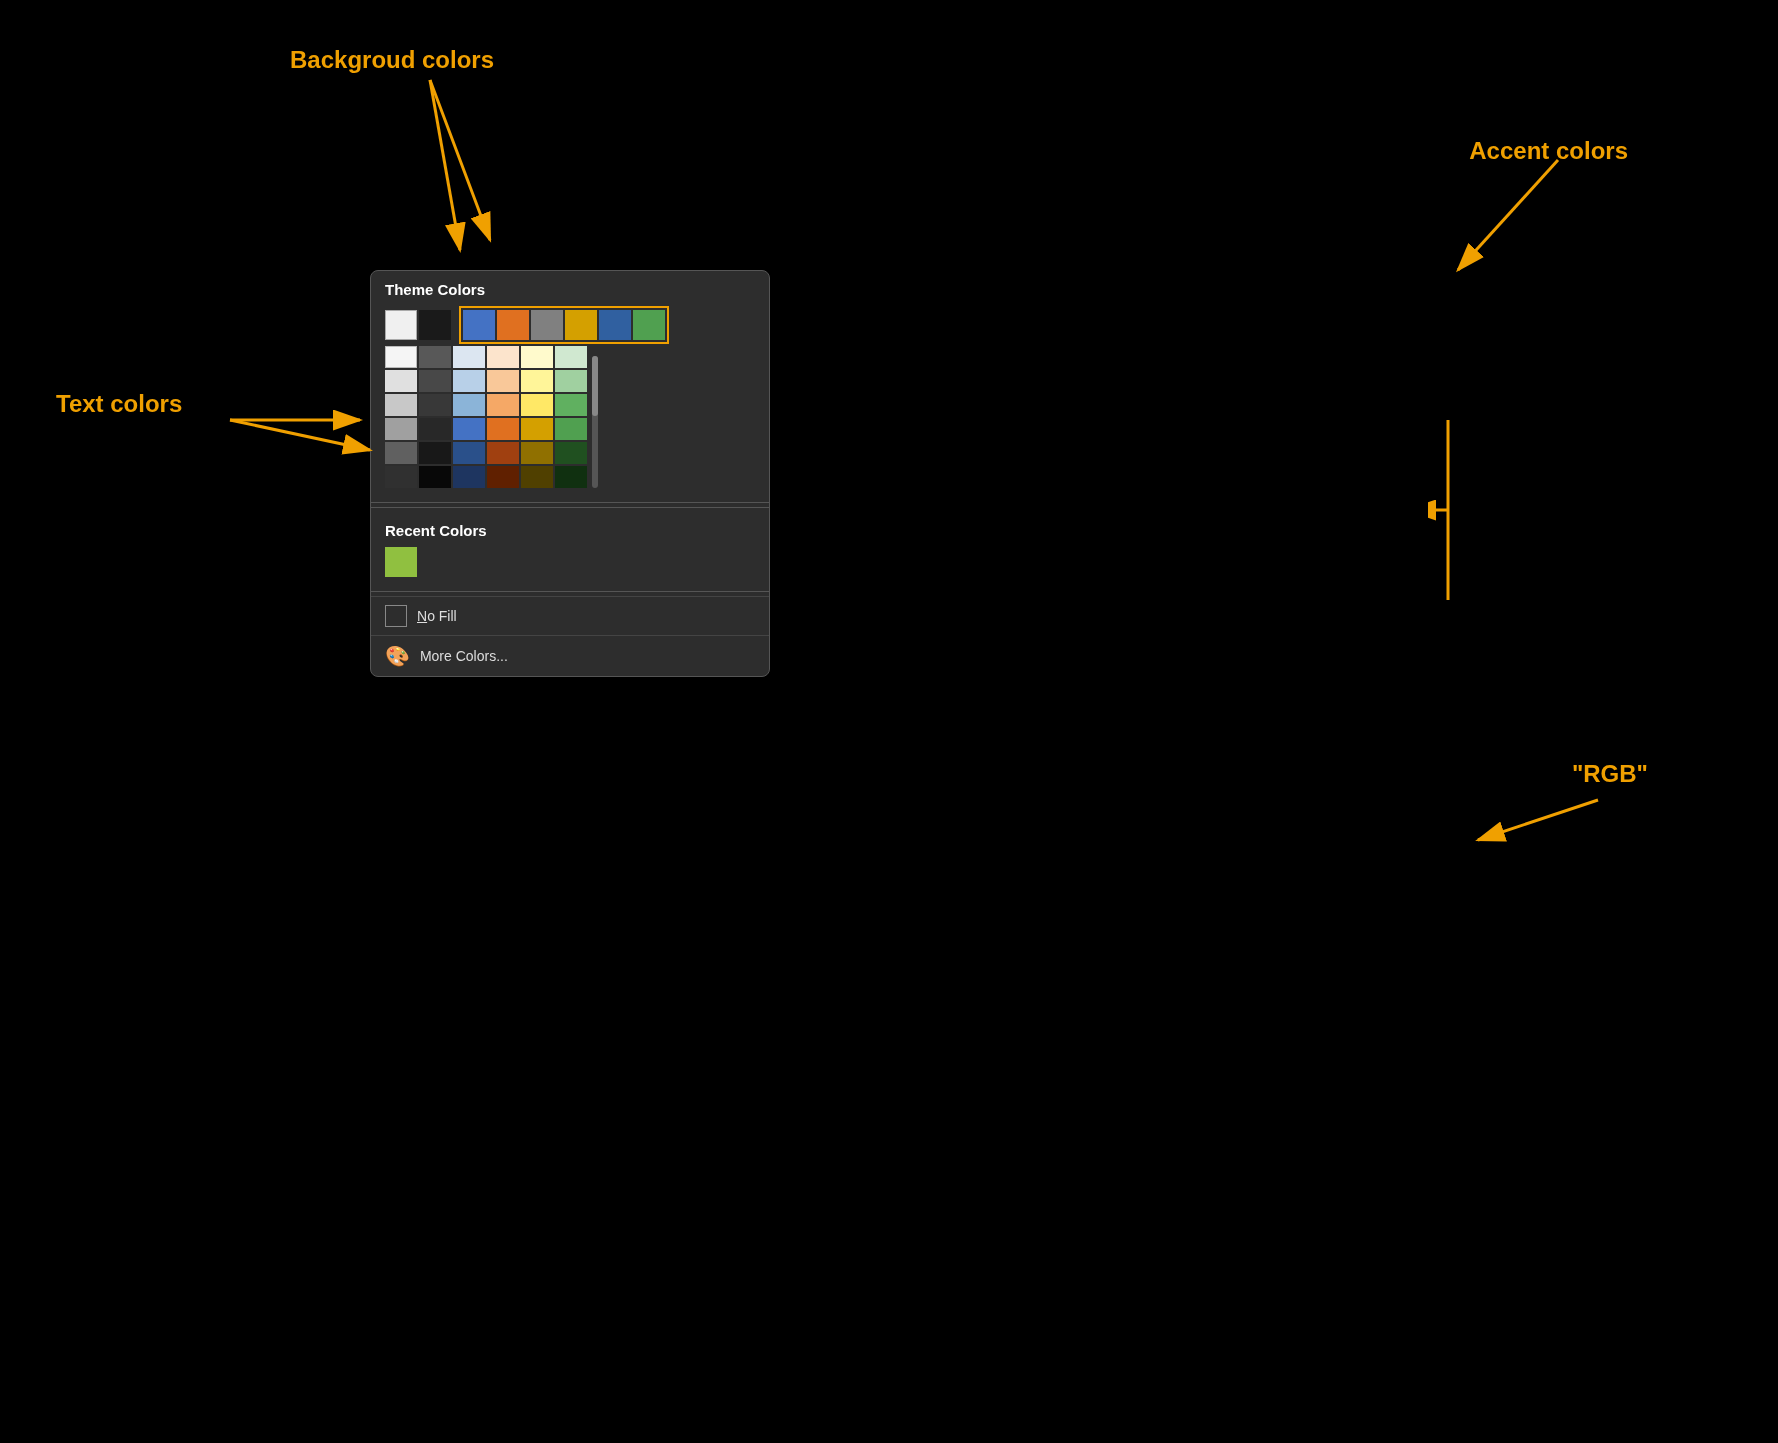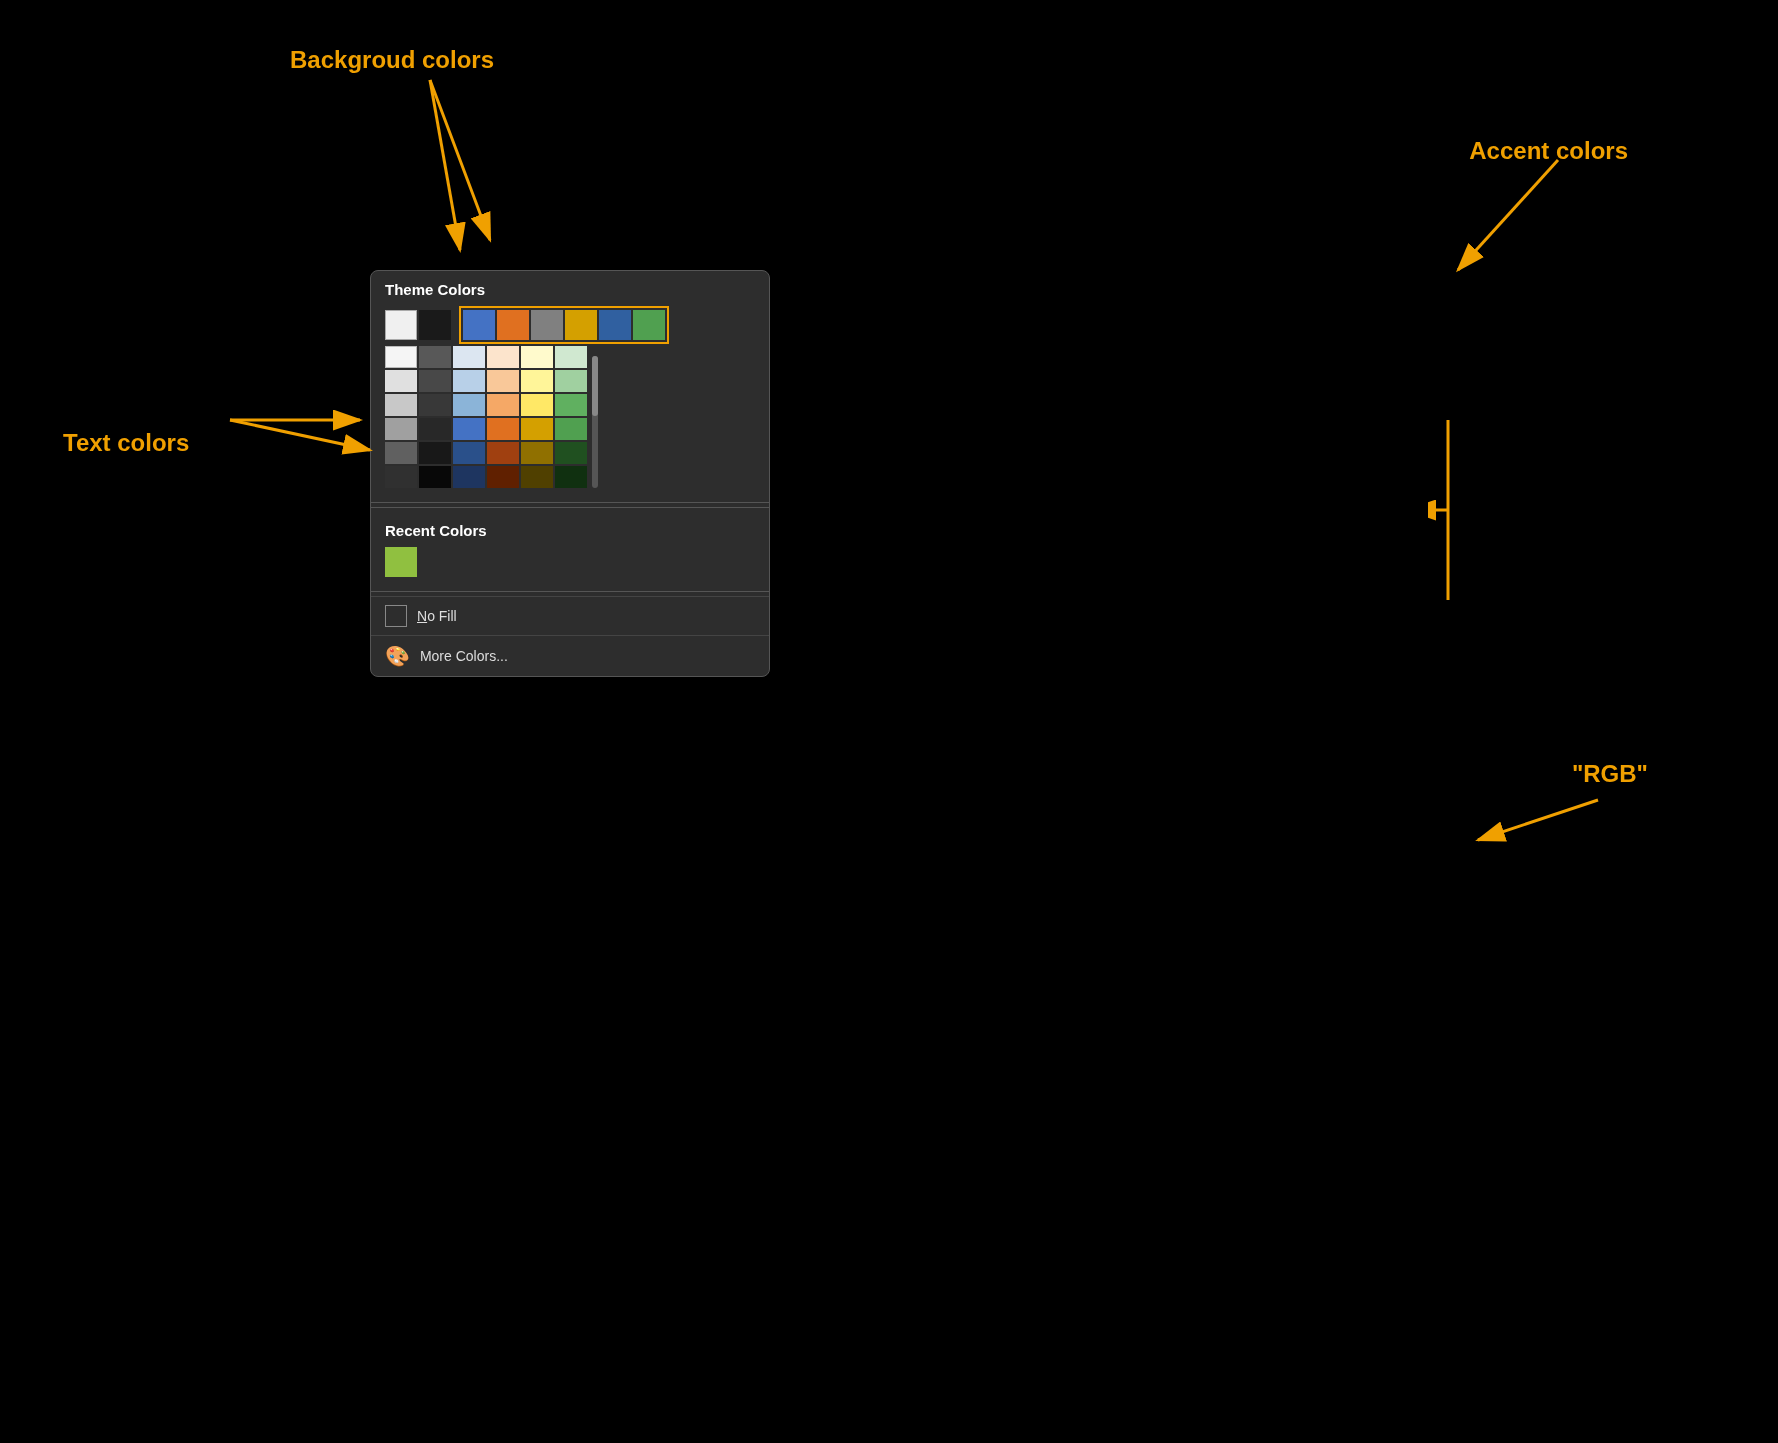--- a/index.html
+++ b/index.html
@@ -265,21 +265,21 @@
 
   <svg class="arrow-svg" style="right:150px;top:130px;width:350px;height:200px;" viewBox="0 0 350 200">
     <defs>
       <marker id="arrowhead2" markerWidth="10" markerHeight="7" refX="9" refY="3.5" orient="auto">
         <polygon points="0 0, 10 3.5, 0 7" fill="#f0a000"></polygon>
       </marker>
     </defs>
     <line x1="280" y1="30" x2="180" y2="140" stroke="#f0a000" stroke-width="3" marker-end="url(#arrowhead2)"></line>
   </svg>
 
-  <div class="annotation" style="left:63px;top:390px;margin-top:39px;">
+  <div class="annotation" style="left:56px;top:390px;">
     <span>Text colors</span>
   </div>
 
   <svg class="arrow-svg" style="left:50px;top:380px;width:380px;height:120px;" viewBox="0 0 380 120">
     <defs>
       <marker id="arrowhead3" markerWidth="10" markerHeight="7" refX="9" refY="3.5" orient="auto">
         <polygon points="0 0, 10 3.5, 0 7" fill="#f0a000"></polygon>
       </marker>
     </defs>
     <line x1="180" y1="40" x2="310" y2="40" stroke="#f0a000" stroke-width="3" marker-end="url(#arrowhead3)"></line>

